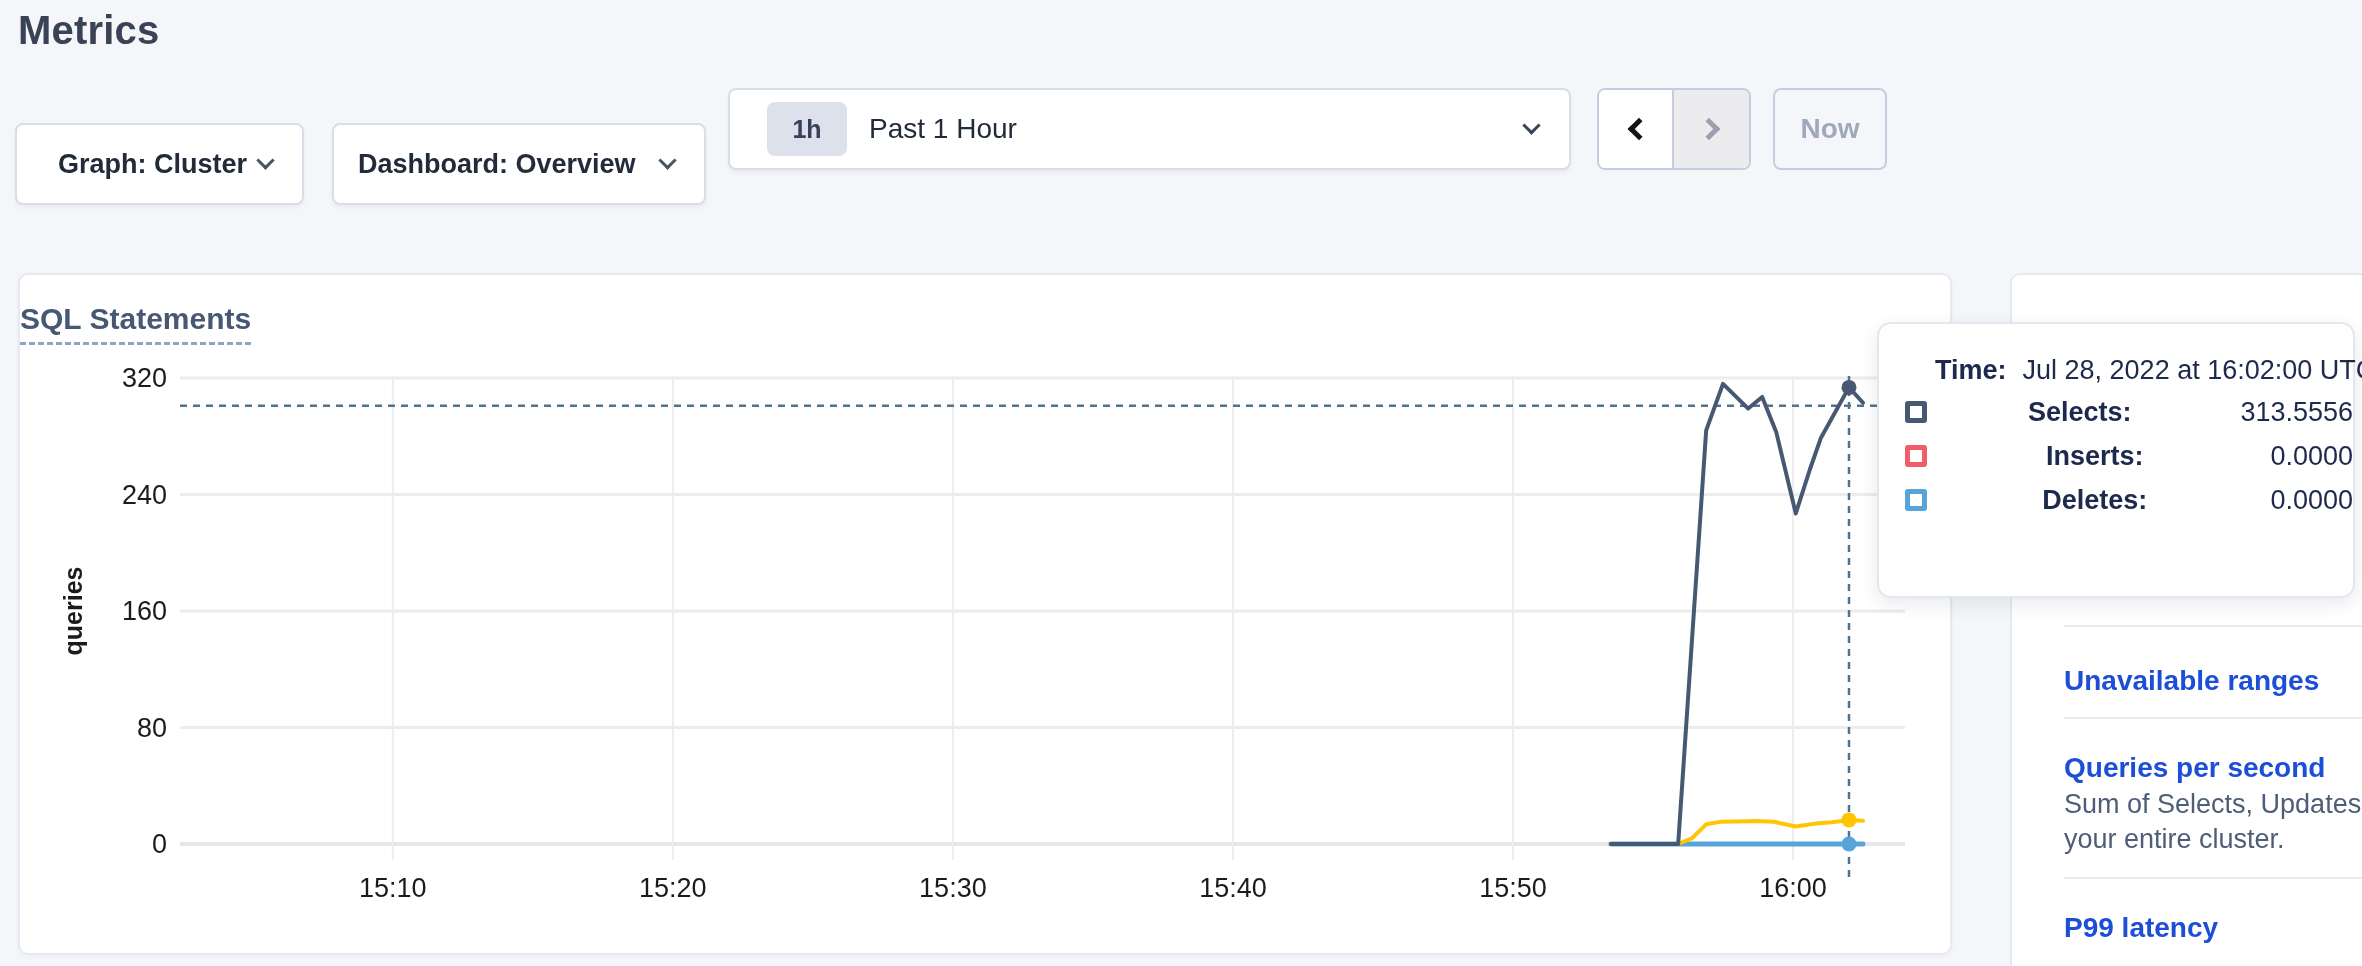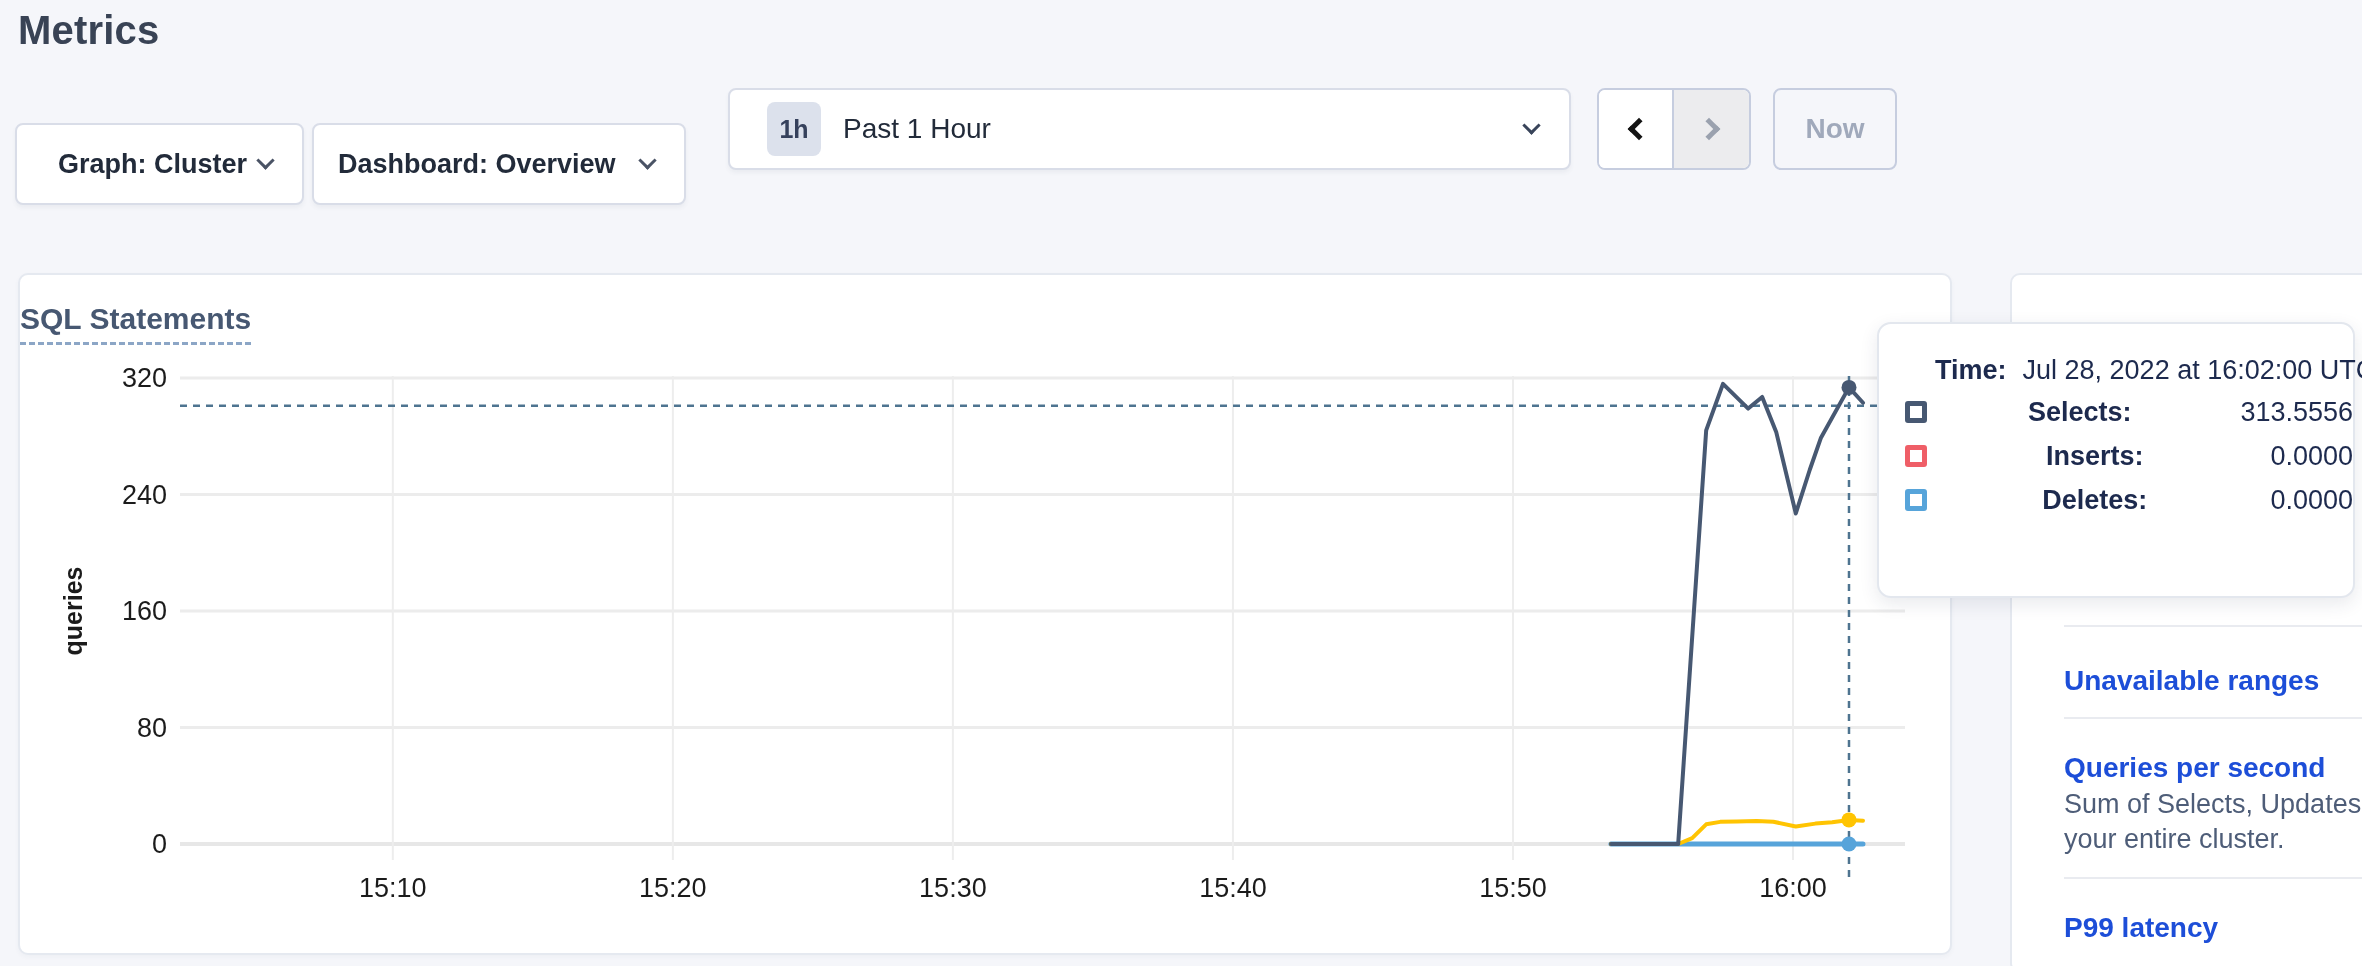--- a/index.html
+++ b/index.html
@@ -11,33 +11,33 @@
     color:#222b3a;
   }
   
   .page-title { position:absolute; left:18px; top:8px; font-size:40px; font-weight:600; color:#394355; letter-spacing:.2px; }
 
   
   .ctl { position:absolute; top:88px; height:82px; display:flex; align-items:center; border-radius:8px; }
   .boxed { background:#fff; border:2px solid #d9dde8; box-shadow:0 3px 4px rgba(70,80,110,.06); }
   .dd { justify-content:space-between; padding:0 30px 0 41px; font-size:27px; font-weight:700; color:#222b3a; cursor:pointer;margin-top:35px; }
   .dd1 { left:15px; width:289px; }
-  .dd2 { left:312px; width:374px;padding-left:24px; }
+  .dd2 { left:332px; width:374px;padding-left:24px; }
   .chev { width:13px; height:13px; border-right:3px solid #4a5365; border-bottom:3px solid #4a5365; transform:rotate(45deg); margin-top:-7px; flex:0 0 auto; }
   .time { left:728px; width:843px; padding:0 31px 0 37px; cursor:pointer; }
-  .time-badge { width:54px; height:54px; background:#dce1ec; border-radius:8px; display:flex; align-items:center; justify-content:center; font-size:25px; font-weight:700; color:#36415c; }
+  .time-badge { width:80px; height:54px; background:#dce1ec; border-radius:8px; display:flex; align-items:center; justify-content:center; font-size:25px; font-weight:700; color:#36415c; }
   .time-label { margin-left:22px; font-size:28px; font-weight:400; color:#222b3a; }
   .time .chev { margin-left:auto; border-color:#39445a; }
   .nav { left:1597px; width:154px; border:2px solid #c6cddf; background:#fff; overflow:hidden; padding:0; }
   .nav-half { width:50%; height:100%; display:flex; align-items:center; justify-content:center; cursor:pointer; }
   .nav-prev { border-right:2px solid #c6cddf; background:#fff; }
   .nav-next { background:#ececee; cursor:default; }
   .chev-left  { width:16px; height:16px; border-left:5px solid #141414; border-bottom:5px solid #141414; transform:rotate(45deg); margin-left:6px; }
   .chev-right { width:16px; height:16px; border-left:5px solid #9aa1ae; border-bottom:5px solid #9aa1ae; transform:rotate(225deg); margin-right:6px; }
-  .now { left:1773px; width:124px; border:2px solid #c6cddf; justify-content:center; font-size:28px; font-weight:700; color:#a0a9bb; border-radius:8px; cursor:default; }
+  .now { left:1773px; width:114px; border:2px solid #c6cddf; justify-content:center; font-size:28px; font-weight:700; color:#a0a9bb; border-radius:8px; cursor:default; }
 
   
   .main-panel { position:absolute; left:18px; top:273px; width:1934px; height:682px; background:#fff; border:2px solid #e5e9f0; border-radius:10px; box-shadow:0 2px 5px rgba(60,70,100,.04); z-index:1; }
   .chart-title-wrap { position:absolute; left:0; right:0; top:27px; z-index:4; }
   .chart-title { display:inline-block; font-size:30px; font-weight:700; color:#475872; padding-bottom:6px; border-bottom:3px dashed #8ca6c6; cursor:pointer; }
 
   .right-panel { position:absolute; left:2010px; top:273px; width:440px; height:700px; background:#fff; border:2px solid #e5e9f0; border-radius:10px; z-index:1; }
   .rp-divider { position:absolute; left:52px; width:400px; border-top:2px solid #e9ebf0; }
   .rp-h { position:absolute; left:52px; font-size:28px; font-weight:700; color:#1d4ed8; white-space:nowrap;margin-top:8px; }
   .rp-desc { position:absolute; left:52px; font-size:27px; font-weight:400; color:#4e5d78; line-height:35px; white-space:nowrap; }

